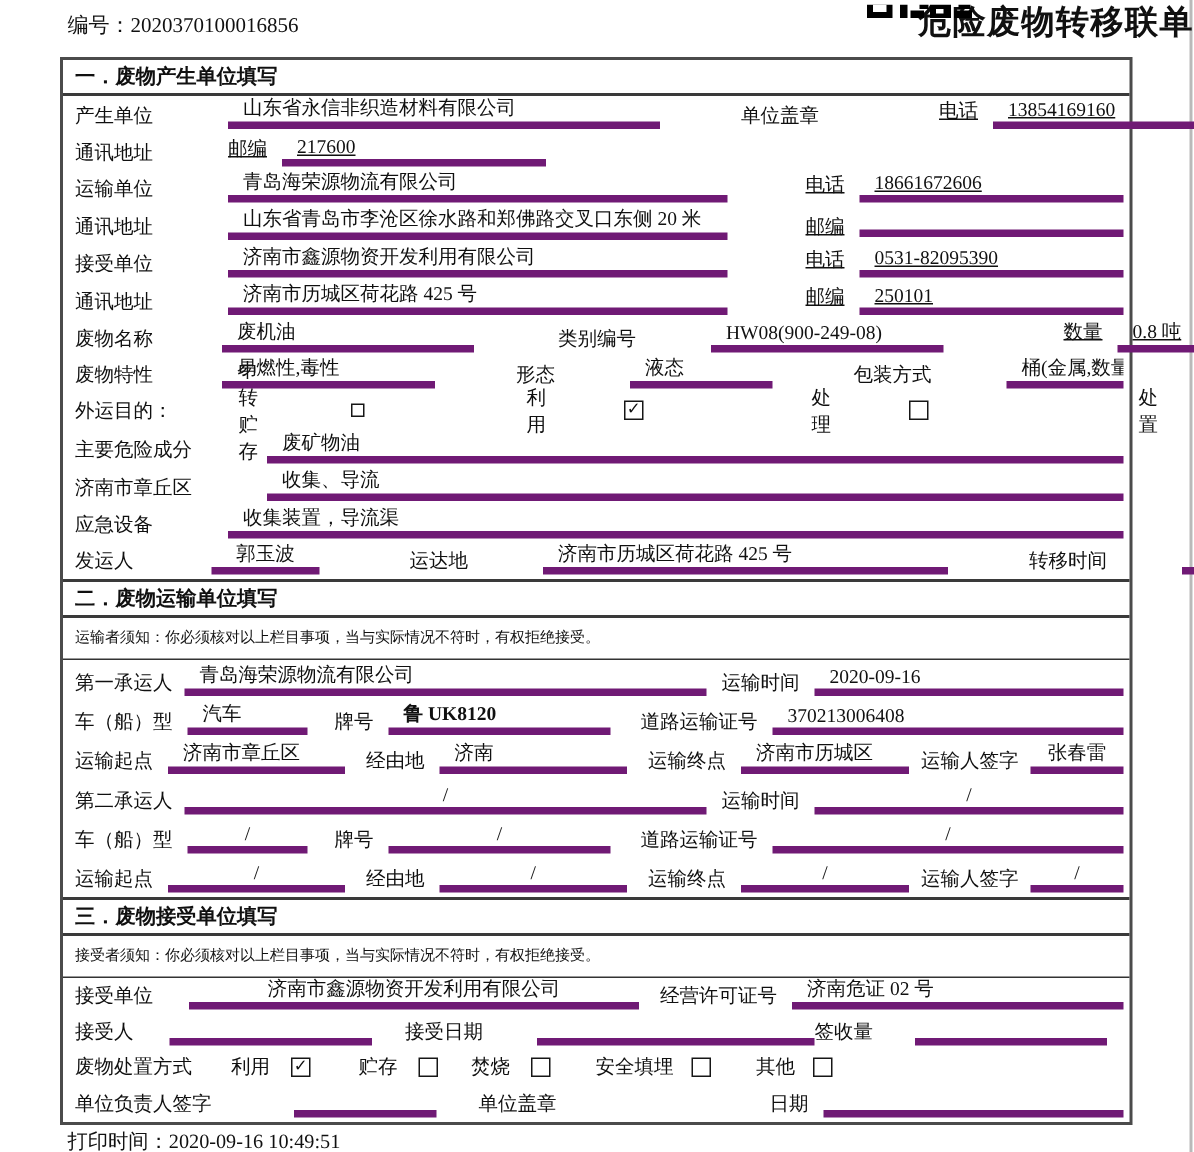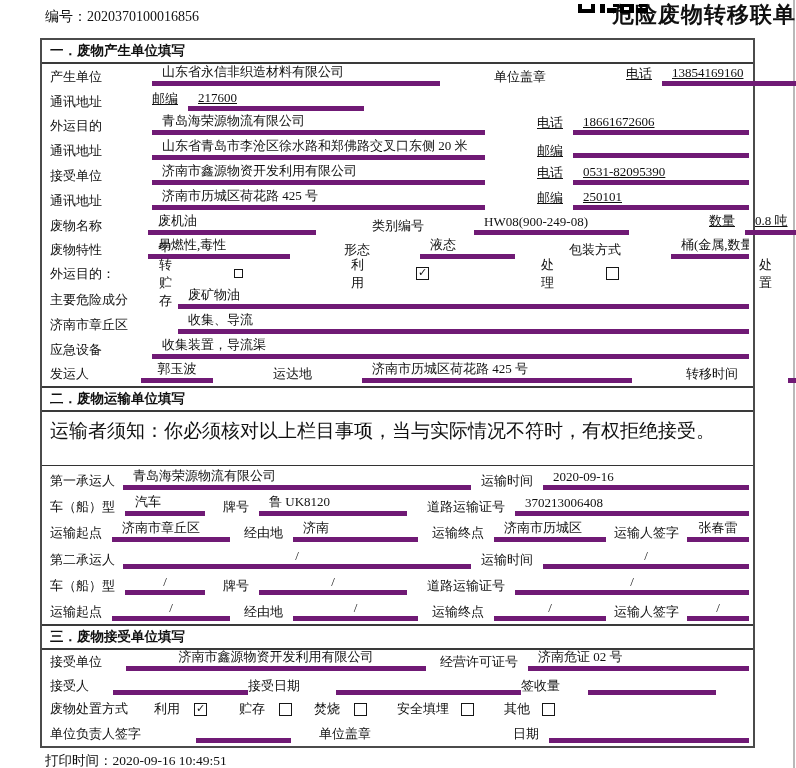--- a/index.html
+++ b/index.html
@@ -22,21 +22,21 @@
   .form {
     position:absolute; left:40px; top:38px; width:715px;
     border:2px solid #4b4b4b; background:#fff;
   }
   .sec-h {
     font-family:"Liberation Sans","DejaVu Sans",sans-serif;
     font-weight:bold; font-size:13.5px; line-height:16px;
     padding:3px 0 3px 8px; border-bottom:2px solid #3a3a3a;
   }
   .sec-h.mid { border-top:2px solid #3a3a3a; }
-  .notice { font-size:19px; padding:6px 0 21px 8px; border-bottom:1.5px solid #333; white-space:nowrap; }
+  .notice { font-size:10px; padding:6px 0 7px 8px; border-bottom:1.5px solid #333; white-space:nowrap; }
 
   .row { display:flex; align-items:flex-end; padding:0 4px 3px 8px; font-size:13px; }
   .rows1 .row { height:24.8px;gap:40px; }
   .rows2 .row { height:26.3px; }
   .rows3 .row { height:24px; }
   .row-opts { align-items:center; padding-bottom:2px; }
 
   .lbl { flex:none; margin-right:10px; white-space:nowrap; }
   .val {
     border-bottom:5px solid #701a75; flex:none; white-space:nowrap;
@@ -96,21 +96,21 @@
       </span>
     </div>
     <div class="row">
       <span class="lbl">通讯地址</span>
       <span class="rg">
         <span class="lbl">邮编</span>
         <span class="val">217600</span>
       </span>
     </div>
     <div class="row">
-      <span class="lbl">外运目的</span>
+      <span class="lbl">运输单位</span>
       <span class="val grow" style="margin-right:12px;">青岛海荣源物流有限公司</span>
       <span class="rg">
         <span class="lbl">电话</span>
         <span class="val">18661672606</span>
       </span>
     </div>
     <div class="row">
       <span class="lbl">通讯地址</span>
       <span class="val grow" style="margin-right:12px;margin-top:24px;">山东省青岛市李沧区徐水路和郑佛路交叉口东侧 20 米</span>
       <span class="rg">
@@ -192,21 +192,21 @@
     <div class="row">
       <span class="lbl" style="margin-right:8px;">第一承运人</span>
       <span class="val" style="width:348px;">青岛海荣源物流有限公司</span>
       <span class="lbl" style="margin-left:10px;">运输时间</span>
       <span class="val grow">2020-09-16</span>
     </div>
     <div class="row">
       <span class="lbl">车（船）型</span>
       <span class="val" style="width:80px;">汽车</span>
       <span class="lbl" style="margin-left:18px;">牌号</span>
-      <span class="val" style="width:148px;">鲁 UK8120</span>
+      <span class="val" style="width:148px;font-weight:bold;">鲁 UK8120</span>
       <span class="lbl" style="margin-left:20px;">道路运输证号</span>
       <span class="val grow">370213006408</span>
     </div>
     <div class="row">
       <span class="lbl">运输起点</span>
       <span class="val" style="width:118px;">济南市章丘区</span>
       <span class="lbl" style="margin-left:14px;">经由地</span>
       <span class="val" style="width:125px;">济南</span>
       <span class="lbl" style="margin-left:14px;">运输终点</span>
       <span class="val" style="width:112px;">济南市历城区</span>
@@ -233,31 +233,32 @@
       <span class="lbl" style="margin-left:14px;">经由地</span>
       <span class="val c" style="width:125px;">/</span>
       <span class="lbl" style="margin-left:14px;">运输终点</span>
       <span class="val c" style="width:112px;">/</span>
       <span class="lbl" style="margin-left:8px;margin-right:8px;">运输人签字</span>
       <span class="val grow c">/</span>
     </div>
   </div>
 
   <div class="sec-h mid">三．废物接受单位填写</div>
+  <div class="notice">接受者须知：你必须核对以上栏目事项，当与实际情况不符时，有权拒绝接受。</div>
   <div class="rows3">
     <div class="row">
       <span class="lbl">接受单位</span>
       <span class="val c" style="width:300px;margin-left:14px;">济南市鑫源物资开发利用有限公司</span>
       <span class="lbl" style="margin-left:14px;">经营许可证号</span>
       <span class="val grow">济南危证 02 号</span>
     </div>
     <div class="row">
       <span class="lbl">接受人</span>
       <span class="val" style="width:135px;margin-left:14px;"></span>
-      <span class="lbl" style="">接受日期</span>
+      <span class="lbl" style="margin-left:22px;">接受日期</span>
       <span class="val" style="width:185px;margin-left:26px;"></span>
       <span class="lbl" style="">签收量</span>
       <span class="val" style="width:128px;margin-left:18px;margin-right:6px;"></span>
     </div>
     <div class="row row-opts">
       <span class="lbl">废物处置方式</span>
       <span style="margin-left:16px;">利用</span>
       <span class="cb checked" style="margin-left:14px;">✓</span>
       <span style="margin-left:32px;">贮存</span>
       <span class="cb" style="margin-left:14px;"></span>

